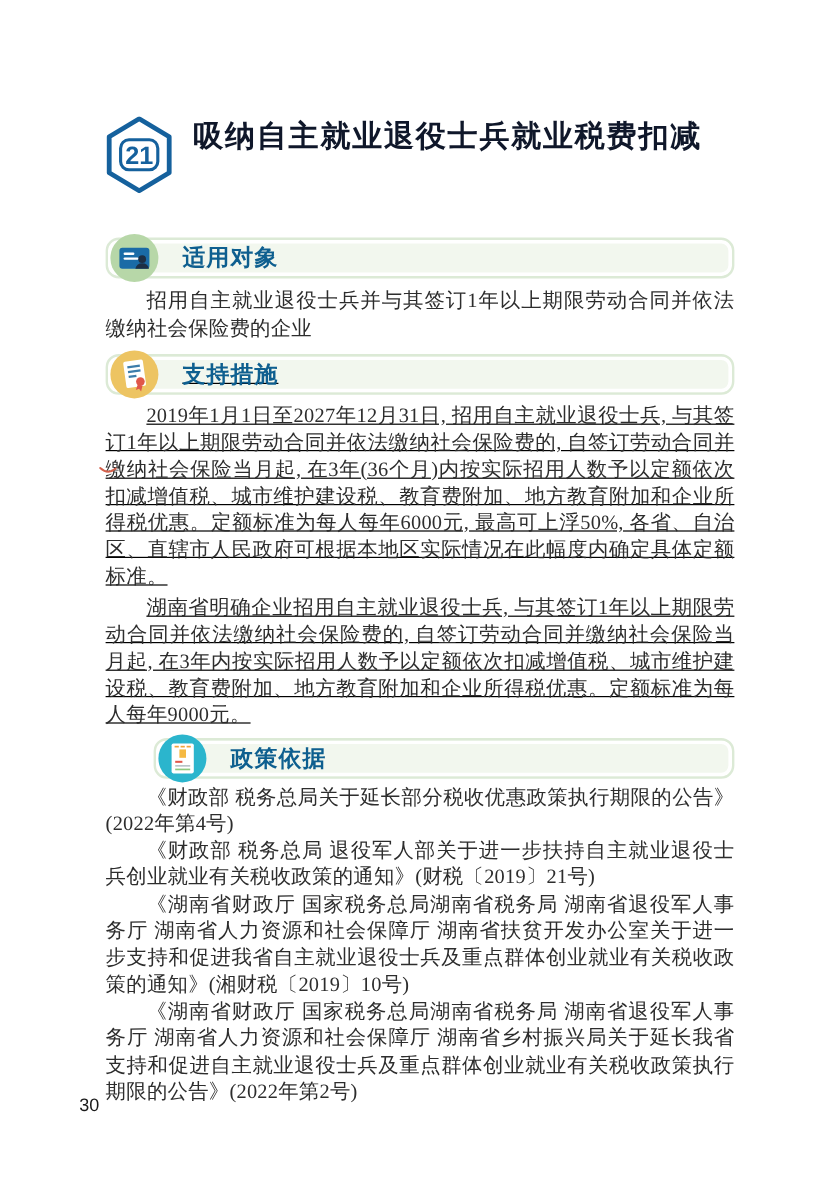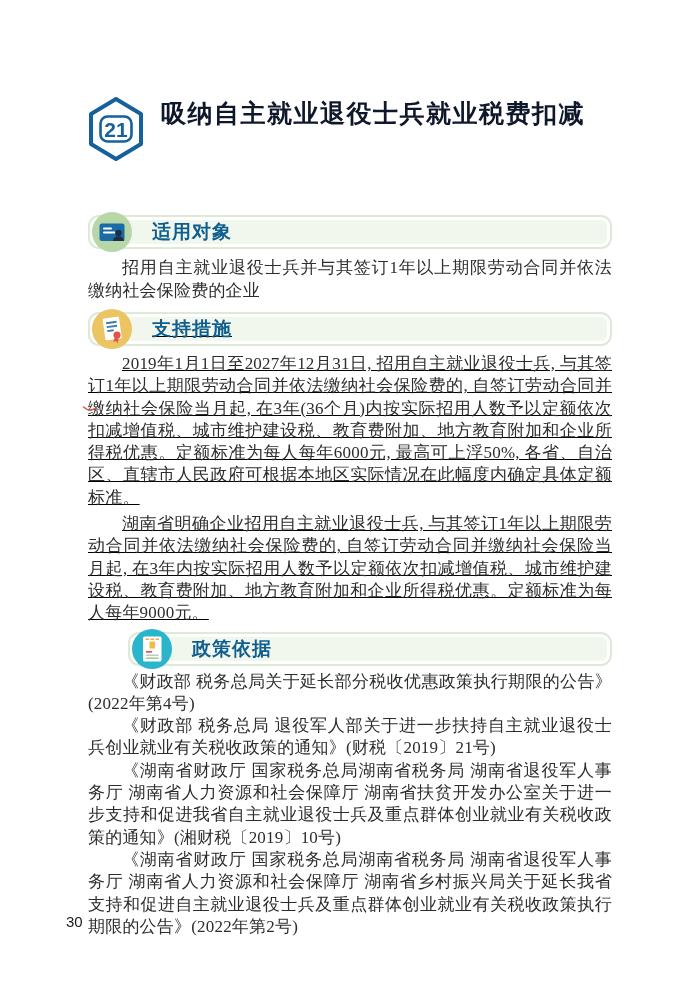--- a/index.html
+++ b/index.html
@@ -66,21 +66,21 @@
   .body-block { position: relative; text-decoration: underline; }
   .para {
     font-size: 17px;
     line-height: 22.3px;
     color: #2d2d2d;
     text-align: justify;
     text-indent: 2em;
     letter-spacing: 0.2px;
   }
   .para.loose { line-height: 23px; }
-  .mt-bar1 { margin-top: 52px; }
+  .mt-bar1 { margin-top: 35px; }
   .mt-body1 { margin-top: 7px; }
   .mt-bar2 { margin-top: 10px; }
   .mt-para1 { margin-top: 7px; }
   .mt-para2 { margin-top: 4px; }
   .mt-bar3 { margin-top: 7px; margin-left: 40px; }
   .mt-policy { margin-top: 5px; }
   .stray-mark {
     position: absolute;
     left: -6px;
     top: 51px;

